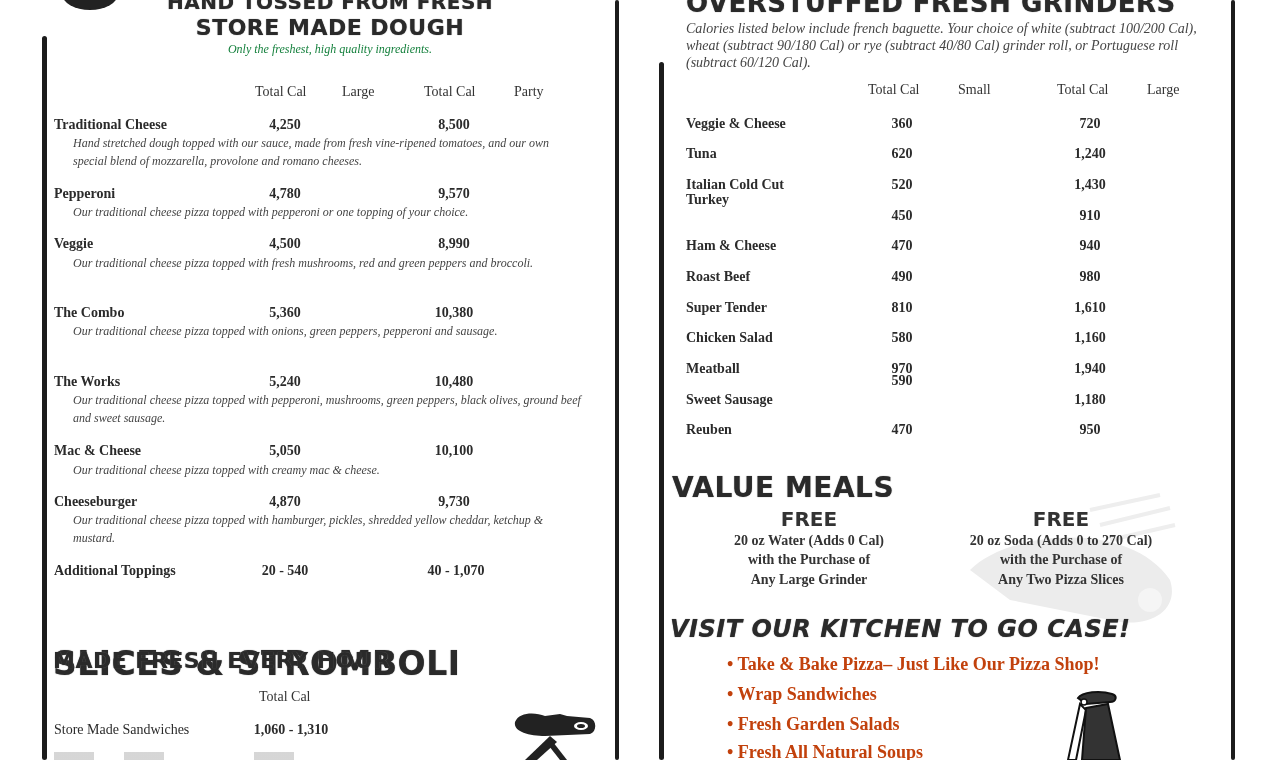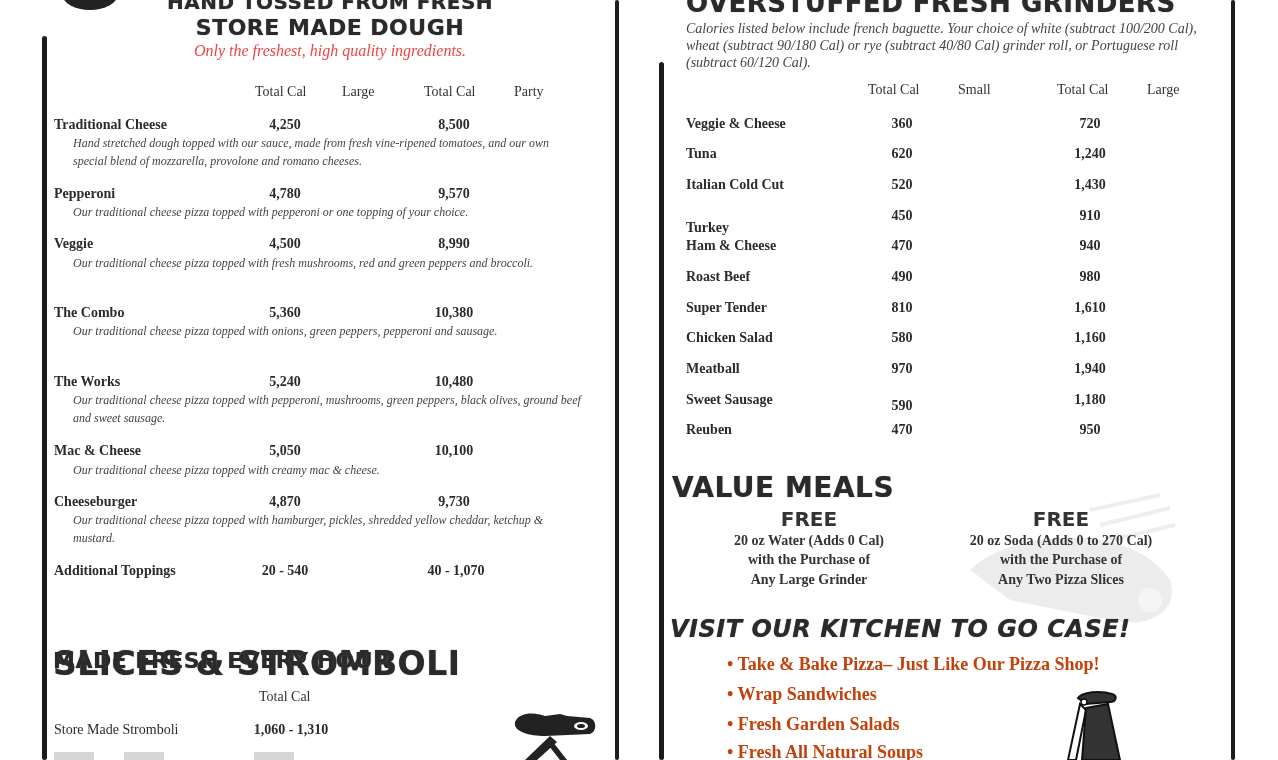--- a/index.html
+++ b/index.html
@@ -31,21 +31,21 @@
 <div class="vline" style="left:615px; top:0; width:4px; height:760px;"></div>
 <div class="vline" style="left:659px; top:62px; width:5px; height:698px;"></div>
 <div class="vline" style="left:1231px; top:0; width:4px; height:760px;"></div>
 
 <svg class="abs" style="left:60px; top:0;" width="60" height="12" viewBox="0 0 60 12">
   <ellipse cx="30" cy="-6" rx="28" ry="16" fill="#222"></ellipse>
 </svg>
 
 <div class="abs display center-text" style="left:130px; top:-10px; width:400px; font-size:20px;">HAND TOSSED FROM FRESH</div>
 <div class="abs display center-text" style="left:130px; top:15px; width:400px; font-size:22px;">STORE MADE DOUGH</div>
-<div class="abs center-text" style="left:130px; top:42px; width:400px; font-size:16px; font-style:italic; color:#ef4444;">Only the freshest, high quality ingredients.</div>
+<div class="abs center-text" style="left:130px; top:42px; width:400px; font-size:12px; font-style:italic; color:#15803d;">Only the freshest, high quality ingredients.</div>
 
 <div class="col-head" style="left:255px; top:84px;">Total Cal</div>
 <div class="col-head" style="left:342px; top:84px;">Large</div>
 <div class="col-head" style="left:424px; top:84px;">Total Cal</div>
 <div class="col-head" style="left:514px; top:84px;">Party</div>
 
 <div>
   <div class="item-name" style="left:54px; top:117px;">Traditional Cheese</div>
   <div class="num" style="left:255px; top:117px; width:60px;">4,250</div>
   <div class="num" style="left:424px; top:117px; width:60px;">8,500</div>
@@ -90,21 +90,21 @@
 <div>
   <div class="item-name" style="left:54px; top:563px;">Additional Toppings</div>
   <div class="num" style="left:245px; top:563px; width:80px;">20 - 540</div>
   <div class="num" style="left:414px; top:563px; width:84px;">40 - 1,070</div>
 </div>
 
 <div class="abs display" style="left:53px; top:644px; font-size:33px;">SLICES &amp; STROMBOLI</div>
 <div class="abs display" style="left:53px; top:648px; font-size:22px;">MADE FRESH EVERY HOUR</div>
 <div class="col-head" style="left:259px; top:689px;">Total Cal</div>
 <div>
-  <div class="item-name" style="left:54px; top:722px; font-weight:normal;">Store Made Stromboli</div>
+  <div class="item-name" style="left:54px; top:722px; font-weight:normal;">Store Made Sandwiches</div>
   <div class="num" style="left:236px; top:722px; width:110px;">1,060 - 1,310</div>
 </div>
 <div class="abs" style="left:54px; top:752px; width:300px; height:8px; background:linear-gradient(to right, #bbb 0 40px, transparent 40px 70px, #bbb 70px 110px, transparent 110px 200px, #bbb 200px 240px, transparent 240px); opacity:0.6;"></div>
 
 <svg class="abs" style="left:505px; top:708px;" width="95" height="52" viewBox="0 0 95 52">
   <path d="M10 14 C 14 4, 30 4, 40 8 L 55 6 L 62 8 L 85 10 C 92 12, 92 24, 85 26 L 40 28 C 25 28, 8 24, 10 14 Z" fill="#222"></path>
   <ellipse cx="76" cy="18" rx="7" ry="4" fill="#fff"></ellipse>
   <ellipse cx="76" cy="18" rx="4" ry="2" fill="#222"></ellipse>
   <path d="M20 52 L 45 28 L 52 34 L 32 52 Z" fill="#222"></path>
   <path d="M48 34 L 62 52 L 55 52 L 44 38 Z" fill="#222"></path>
@@ -133,21 +133,21 @@
   <div class="item-name" style="left:686px; top:146px;">Tuna</div>
   <div class="num" style="left:872px; top:146px; width:60px;">620</div>
   <div class="num" style="left:1060px; top:146px; width:60px;">1,240</div>
 </div>
 <div>
   <div class="item-name" style="left:686px; top:177px;">Italian Cold Cut</div>
   <div class="num" style="left:872px; top:177px; width:60px;">520</div>
   <div class="num" style="left:1060px; top:177px; width:60px;">1,430</div>
 </div>
 <div>
-  <div class="item-name" style="left:686px; top:220px;">Turkey</div>
+  <div class="item-name" style="left:686px; top:192px;">Turkey</div>
   <div class="num" style="left:872px; top:208px; width:60px;">450</div>
   <div class="num" style="left:1060px; top:208px; width:60px;">910</div>
 </div>
 <div>
   <div class="item-name" style="left:686px; top:238px;">Ham &amp; Cheese</div>
   <div class="num" style="left:872px; top:238px; width:60px;">470</div>
   <div class="num" style="left:1060px; top:238px; width:60px;">940</div>
 </div>
 <div>
   <div class="item-name" style="left:686px; top:269px;">Roast Beef</div>
@@ -164,21 +164,21 @@
   <div class="num" style="left:872px; top:330px; width:60px;">580</div>
   <div class="num" style="left:1060px; top:330px; width:60px;">1,160</div>
 </div>
 <div>
   <div class="item-name" style="left:686px; top:361px;">Meatball</div>
   <div class="num" style="left:872px; top:361px; width:60px;">970</div>
   <div class="num" style="left:1060px; top:361px; width:60px;">1,940</div>
 </div>
 <div>
   <div class="item-name" style="left:686px; top:392px;">Sweet Sausage</div>
-  <div class="num" style="left:872px; top:398px; width:60px;">590</div>
+  <div class="num" style="left:872px; top:373px; width:60px;">590</div>
   <div class="num" style="left:1060px; top:392px; width:60px;">1,180</div>
 </div>
 <div>
   <div class="item-name" style="left:686px; top:422px;">Reuben</div>
   <div class="num" style="left:872px; top:422px; width:60px;">470</div>
   <div class="num" style="left:1060px; top:422px; width:60px;">950</div>
 </div>
 
 <div class="abs display" style="left:672px; top:471px; font-size:28px;">VALUE MEALS</div>
 

